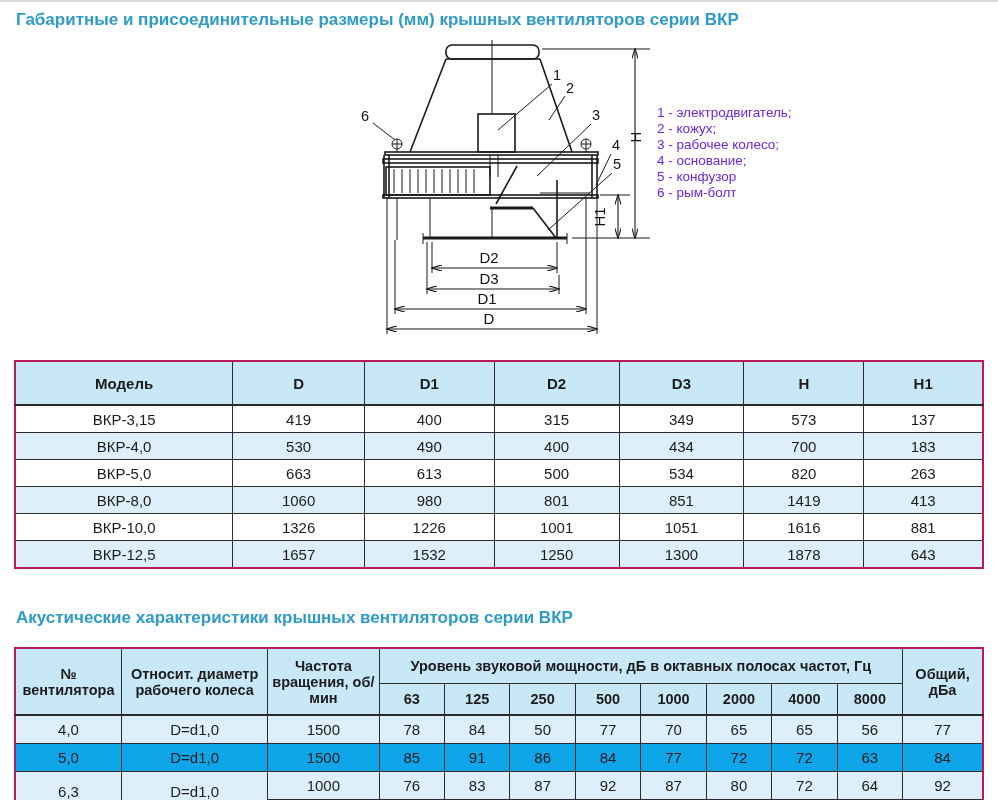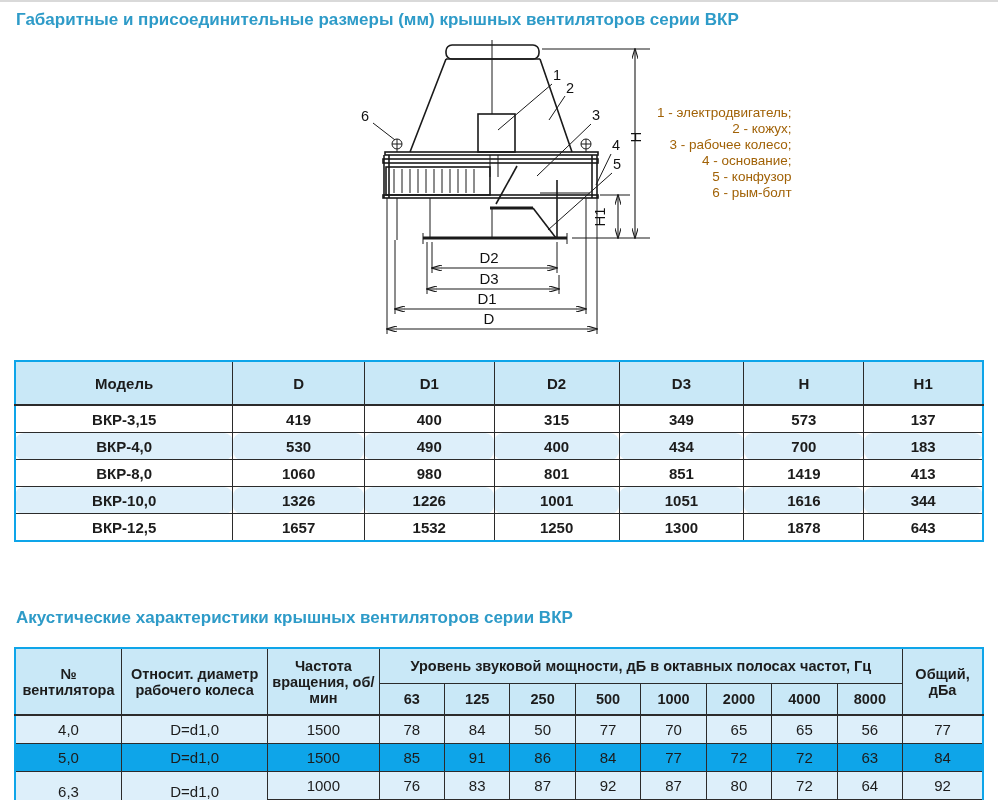--- a/index.html
+++ b/index.html
@@ -21,35 +21,35 @@
   }
   .thin  { stroke-width:1; }
   .mid   { stroke-width:1.6; }
   .thick { stroke-width:3; }
   .dimline { stroke:#1a1a1a; stroke-width:1.1; }
   .dimtext { font-size:15px; fill:#111; }
   .callout  { font-size:14.5px; fill:#111; }
 
   .legend {
     position:absolute; left:657px; top:103px;
-    font-size:13.5px; line-height:16px; color:#a16207;text-align:right;
+    font-size:13.5px; line-height:16px; color:#6d28d9;
   }
 
   .tbl-wrap { position:absolute; left:14px; width:970px; }
   .dims-wrap { top:358px; }
   .acou-wrap { top:645px; }
 
   table { border-collapse:collapse; width:100%; table-layout:fixed;
-          border:2px solid #0ea5e9; }
+          border:2px solid #be185d; }
   th, td { border:1px solid #2b2b2b; text-align:center; vertical-align:middle;
            padding:0 2px; overflow:hidden; }
   thead th { background:#C9E8F7; font-weight:bold; }
 
   .dims-table thead th { height:42px; font-size:15px; }
-  .dims-table tbody td { height:26px; font-size:15px; font-weight:bold; background:#ffffff;border-radius:9px; }
+  .dims-table tbody td { height:26px; font-size:15px; font-weight:normal; background:#ffffff; }
   .dims-table tbody tr:nth-child(even) td { background:#DDEFFA; }
   .dims-table thead { border-bottom:2px solid #2b2b2b; }
 
   .acou-table thead th { font-size:14.5px; line-height:16px; }
   .acou-table .hrow1 th { height:34px; }
   .acou-table .hrow2 th { height:30px; }
   .acou-table tbody td { height:27px; font-size:15px; background:#0ea5e9; }
   .acou-table tbody tr.alt td { background:#DDEFFA; }
   .acou-table tbody tr.stub td { height:10px; background:#ffffff; }
   .acou-table thead { border-bottom:2px solid #2b2b2b;border-radius:26px; }
@@ -237,36 +237,45 @@
           <tr>
             <td>ВКР-4,0</td>
             <td>530</td>
             <td>490</td>
             <td>400</td>
             <td>434</td>
             <td>700</td>
             <td>183</td>
           </tr>
           <tr>
+            <td>ВКР-5,0</td>
+            <td>663</td>
+            <td>613</td>
+            <td>500</td>
+            <td>534</td>
+            <td>820</td>
+            <td>263</td>
+          </tr>
+          <tr>
             <td>ВКР-8,0</td>
             <td>1060</td>
             <td>980</td>
             <td>801</td>
             <td>851</td>
             <td>1419</td>
             <td>413</td>
           </tr>
           <tr>
             <td>ВКР-10,0</td>
             <td>1326</td>
             <td>1226</td>
             <td>1001</td>
             <td>1051</td>
             <td>1616</td>
-            <td>344</td>
+            <td>881</td>
           </tr>
           <tr>
             <td>ВКР-12,5</td>
             <td>1657</td>
             <td>1532</td>
             <td>1250</td>
             <td>1300</td>
             <td>1878</td>
             <td>643</td>
           </tr>

